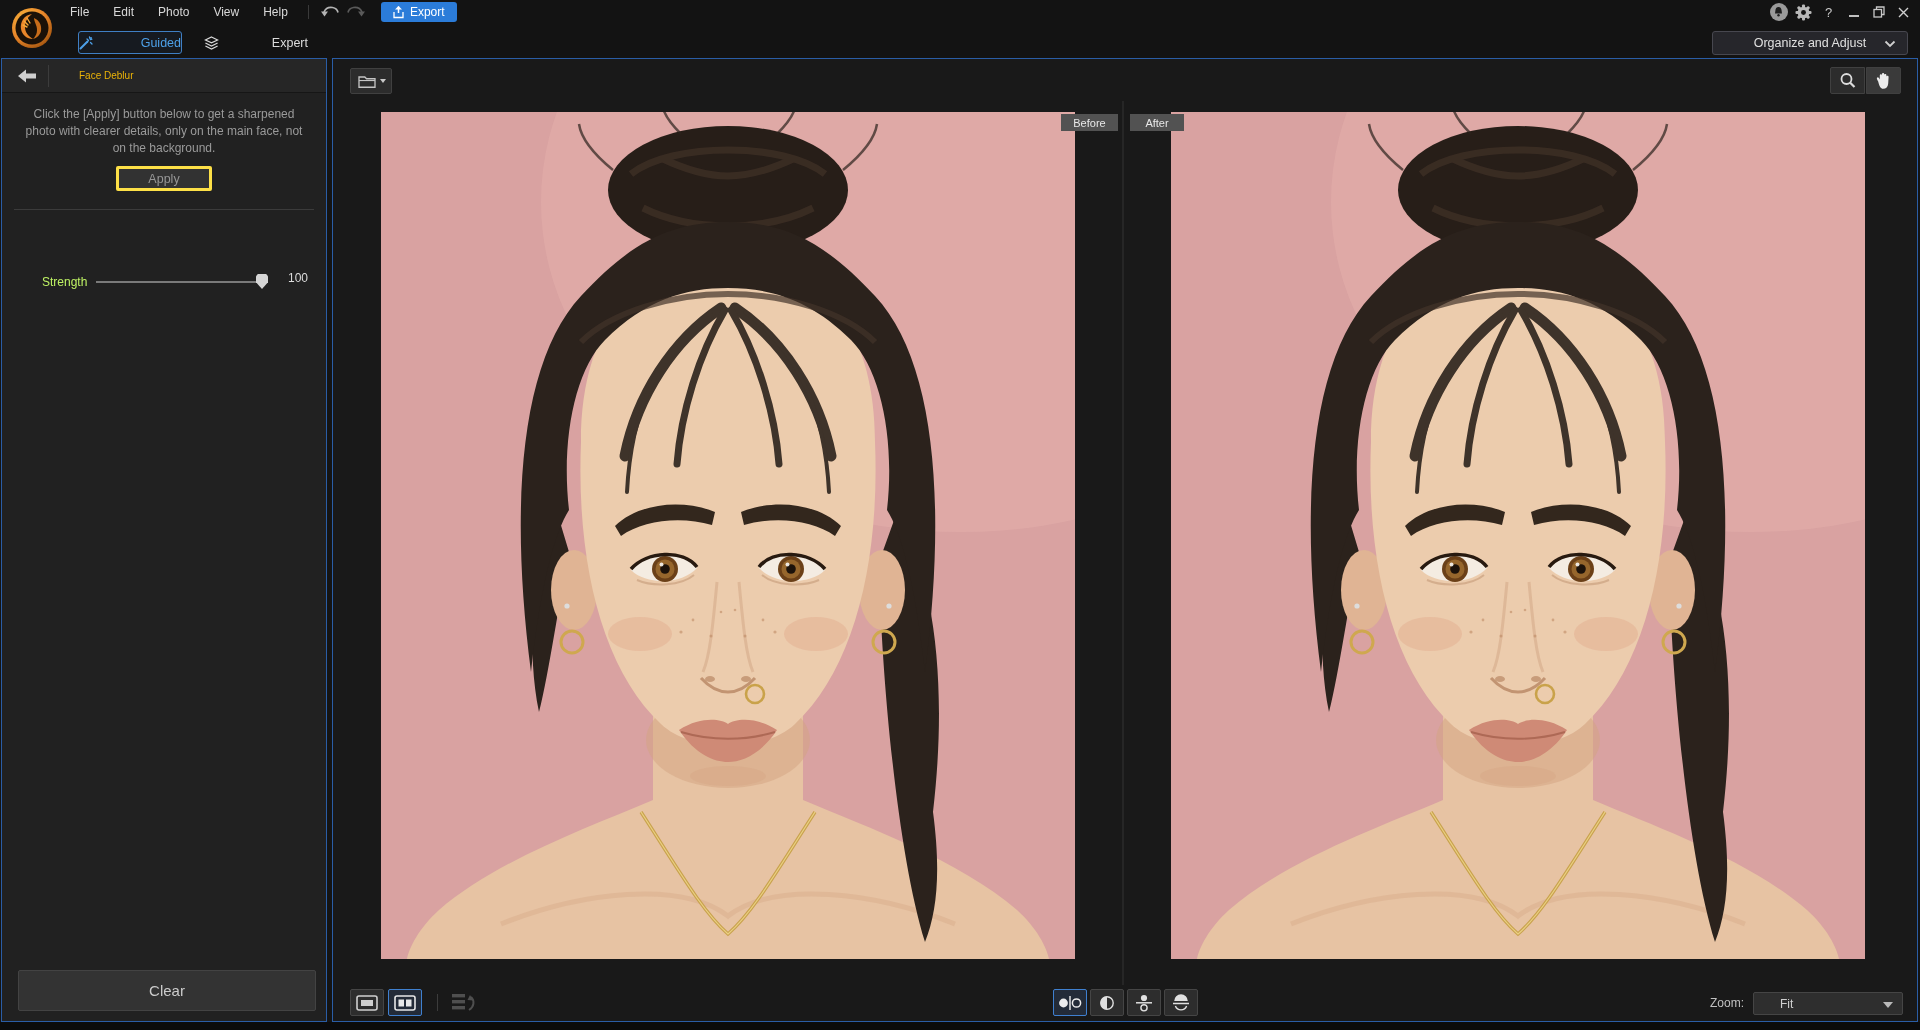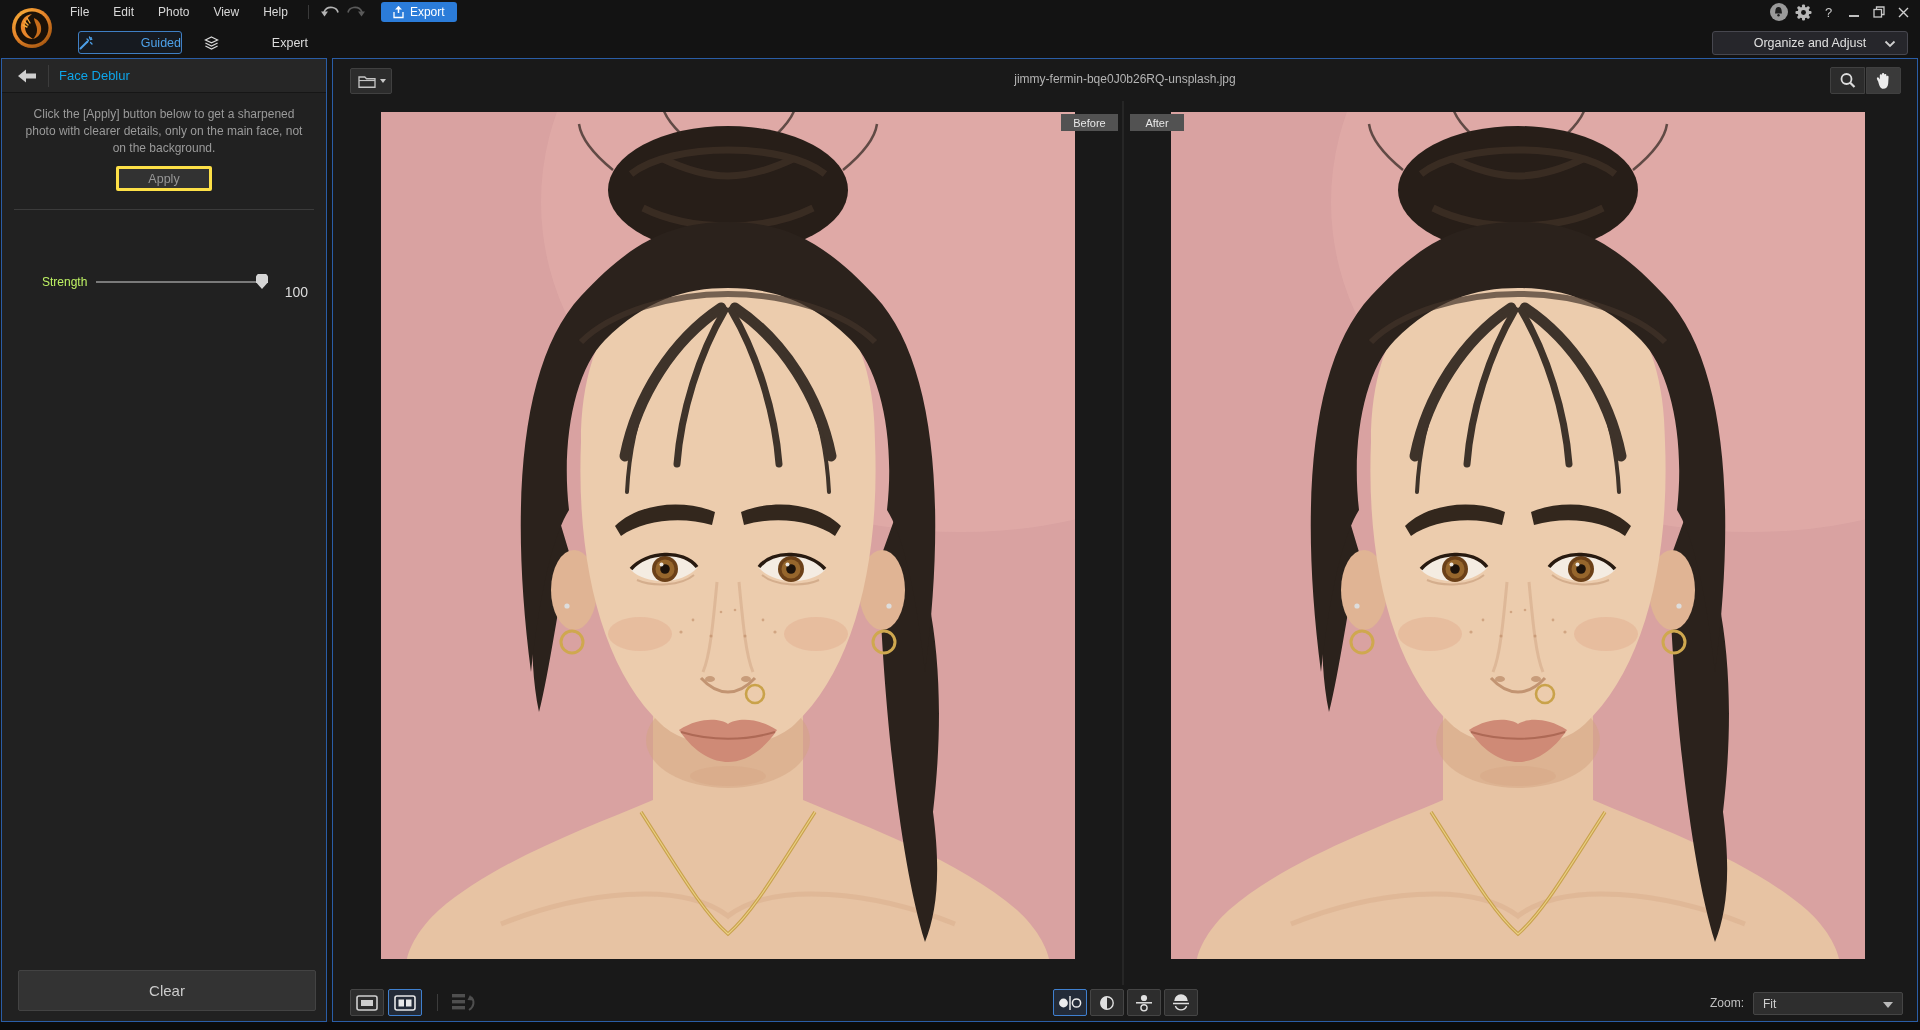--- a/index.html
+++ b/index.html
@@ -37,38 +37,38 @@
   .workspace-btn .chev { position:absolute; right:11px; top:8px; }
   
   .body { position:absolute; top:58px; left:0; right:0; bottom:8px; }
   .left-panel {
     position:absolute; left:1px; top:0; bottom:0; width:326px;
     background:#212121; border:1px solid var(--accent-blue,#2a5da6);
   }
   .panel-header { position:absolute; top:0; left:0; right:0; height:34px; background:#262626; border-bottom:1px solid #161616; display:flex; align-items:center; }
   .back-btn { width:34px; height:24px; margin-left:8px; display:flex; align-items:center; justify-content:center; }
   .panel-hsep { width:1px; height:22px; background:#3c3c3c; margin:0 10px 0 4px; }
-  .panel-title { font-size:13px; color:#0ea5e9; }
+  .panel-title { font-size:10px; color:#eab308;margin-left:20px; }
   .panel-desc { position:absolute; top:47px; left:16px; width:292px; font-size:12px; line-height:17px; color:#9a9a9a;text-align:center; }
   .apply-btn {
     position:absolute; top:107px; left:50%; transform:translateX(-50%); width:96px; height:25px;
     background:#323232; border:3px solid #fde047; border-radius:2px;
     color:#969696; font-size:12.5px; display:flex; align-items:center; justify-content:center;
   }
   .panel-divider { position:absolute; top:150px; left:12px; right:12px; height:1px; background:#3b3b3b; }
   .panel-hint { position:absolute; top:166px; left:16px; width:292px; font-size:12px; line-height:17px; color:#b8b8b8; }
   .strength-row { position:absolute; top:212px; left:0; right:0; height:22px; }
   .strength-label { position:absolute; left:40px; top:4px; font-size:12px; color:#bef264; }
   .slider { position:absolute; left:94px; top:0; width:172px; height:22px; }
   .slider-track { position:absolute; left:0; right:0; top:10px; height:2px; background:#7a7a7a; }
   .slider-thumb {
     position:absolute; top:3px; left:160px; width:12px; height:15px; background:#d6d6d6;
     clip-path:polygon(15% 0, 85% 0, 100% 15%, 100% 55%, 50% 100%, 0 55%, 0 15%);
   }
-  .strength-value { position:absolute; right:18px; top:13px; font-size:14px; color:#dcdcdc; }
+  .strength-value { position:absolute; right:18px; top:0; font-size:12px; color:#dcdcdc; }
   .clear-btn {
     position:absolute; bottom:10px; left:16px; right:10px; height:41px;
     background:#333333; border:1px solid #434343; border-radius:2px;
     color:#cccccc; font-size:15px; display:flex; align-items:center; justify-content:center;
   }
   
   .viewer {
     position:absolute; left:332px; right:2px; top:0; bottom:0;
     background:#191919; border:1px solid var(--accent-blue,#2a5da6);
   }
@@ -91,21 +91,21 @@
   .tab-before { left:728px; width:57px; }
   .tab-after  { left:797px; width:54px; }
   .viewer-bottom { position:absolute; bottom:0; left:0; right:0; height:36px; }
   .vb-btn { position:absolute; top:4px; width:34px; height:27px; background:#2d2d2d; border:1px solid #454545; border-radius:2px; display:flex; align-items:center; justify-content:center; }
   .vb-selected { border-color:var(--selection-blue,#3f80d0); background:#232b38; }
   .vb-sep { position:absolute; top:9px; left:428px; width:1px; height:17px; background:#3c3c3c; }
   .zoom-ctl-label { position:absolute; right:173px; top:11px; font-size:12px; color:#c0c0c0; }
   .zoom-dropdown {
     position:absolute; right:14px; top:7px; width:150px; height:23px;
     background:#2e2e2e; border:1px solid #454545; border-radius:2px;
-    display:flex; align-items:center; font-size:12px; color:#d0d0d0; padding-left:9px;
+    display:flex; align-items:center; font-size:12px; color:#d0d0d0; padding-left:26px;
   }
   .zoom-dropdown .caret { position:absolute; right:9px; top:9px; width:0; height:0; border-left:5px solid transparent; border-right:5px solid transparent; border-top:6px solid #b9b9b9; }
   .caret-sm { width:0; height:0; border-left:3.5px solid transparent; border-right:3.5px solid transparent; border-top:4.5px solid #c8c8c8; }
   .bottom-strip { position:absolute; bottom:0; left:0; width:100%; height:8px; background:#0b0b0b; }
   .hidden-defs { position:absolute; width:0; height:0; overflow:hidden; }
 </style>
 </head>
 <body>
 
 <div class="app">
@@ -251,21 +251,20 @@
     <main class="viewer">
 
       <div class="viewer-top">
         <span class="folder-btn">
           <svg width="20" height="16" viewBox="0 0 22 18">
             <path d="M2 4.5 L8.5 4.5 L10.5 6.5 L20 6.5 L20 16 L2 16 Z" fill="none" stroke="#c4c4c4" stroke-width="1.5"></path>
             <path d="M2 8.5 L20 8.5" stroke="#c4c4c4" stroke-width="1.2"></path>
           </svg>
           <span class="caret-sm"></span>
         </span>
-        <div class="filename">jimmy-fermin-bqe0J0b26RQ-unsplash.jpg</div>
         <span class="tool-btn tool-zoom">
           <svg width="18" height="18" viewBox="0 0 18 18">
             <circle cx="7.5" cy="7" r="5" fill="none" stroke="#dcdcdc" stroke-width="1.8"></circle>
             <path d="M11.2 10.8 L15.5 15" stroke="#dcdcdc" stroke-width="2.2"></path>
           </svg>
         </span>
         <span class="tool-btn tool-hand">
           <svg width="17" height="18" viewBox="0 0 17 18">
             <path d="M3.2 9.5 C2.2 7.5 1.2 6 2.4 5.4 C3.4 4.9 4.2 6.2 4.8 7.6 L4.8 3.4 C4.8 1.9 7 1.9 7 3.4 L7 2.2 C7 0.7 9.2 0.7 9.2 2.2 L9.2 3 C9.2 1.6 11.4 1.6 11.4 3.1 L11.4 4.6 C11.7 3.4 13.6 3.5 13.6 5 L13.2 11.5 C13 14.8 11 16.8 8.2 16.8 C5.6 16.8 4.4 14.4 3.2 9.5 Z" fill="#ececec"></path>
           </svg>

